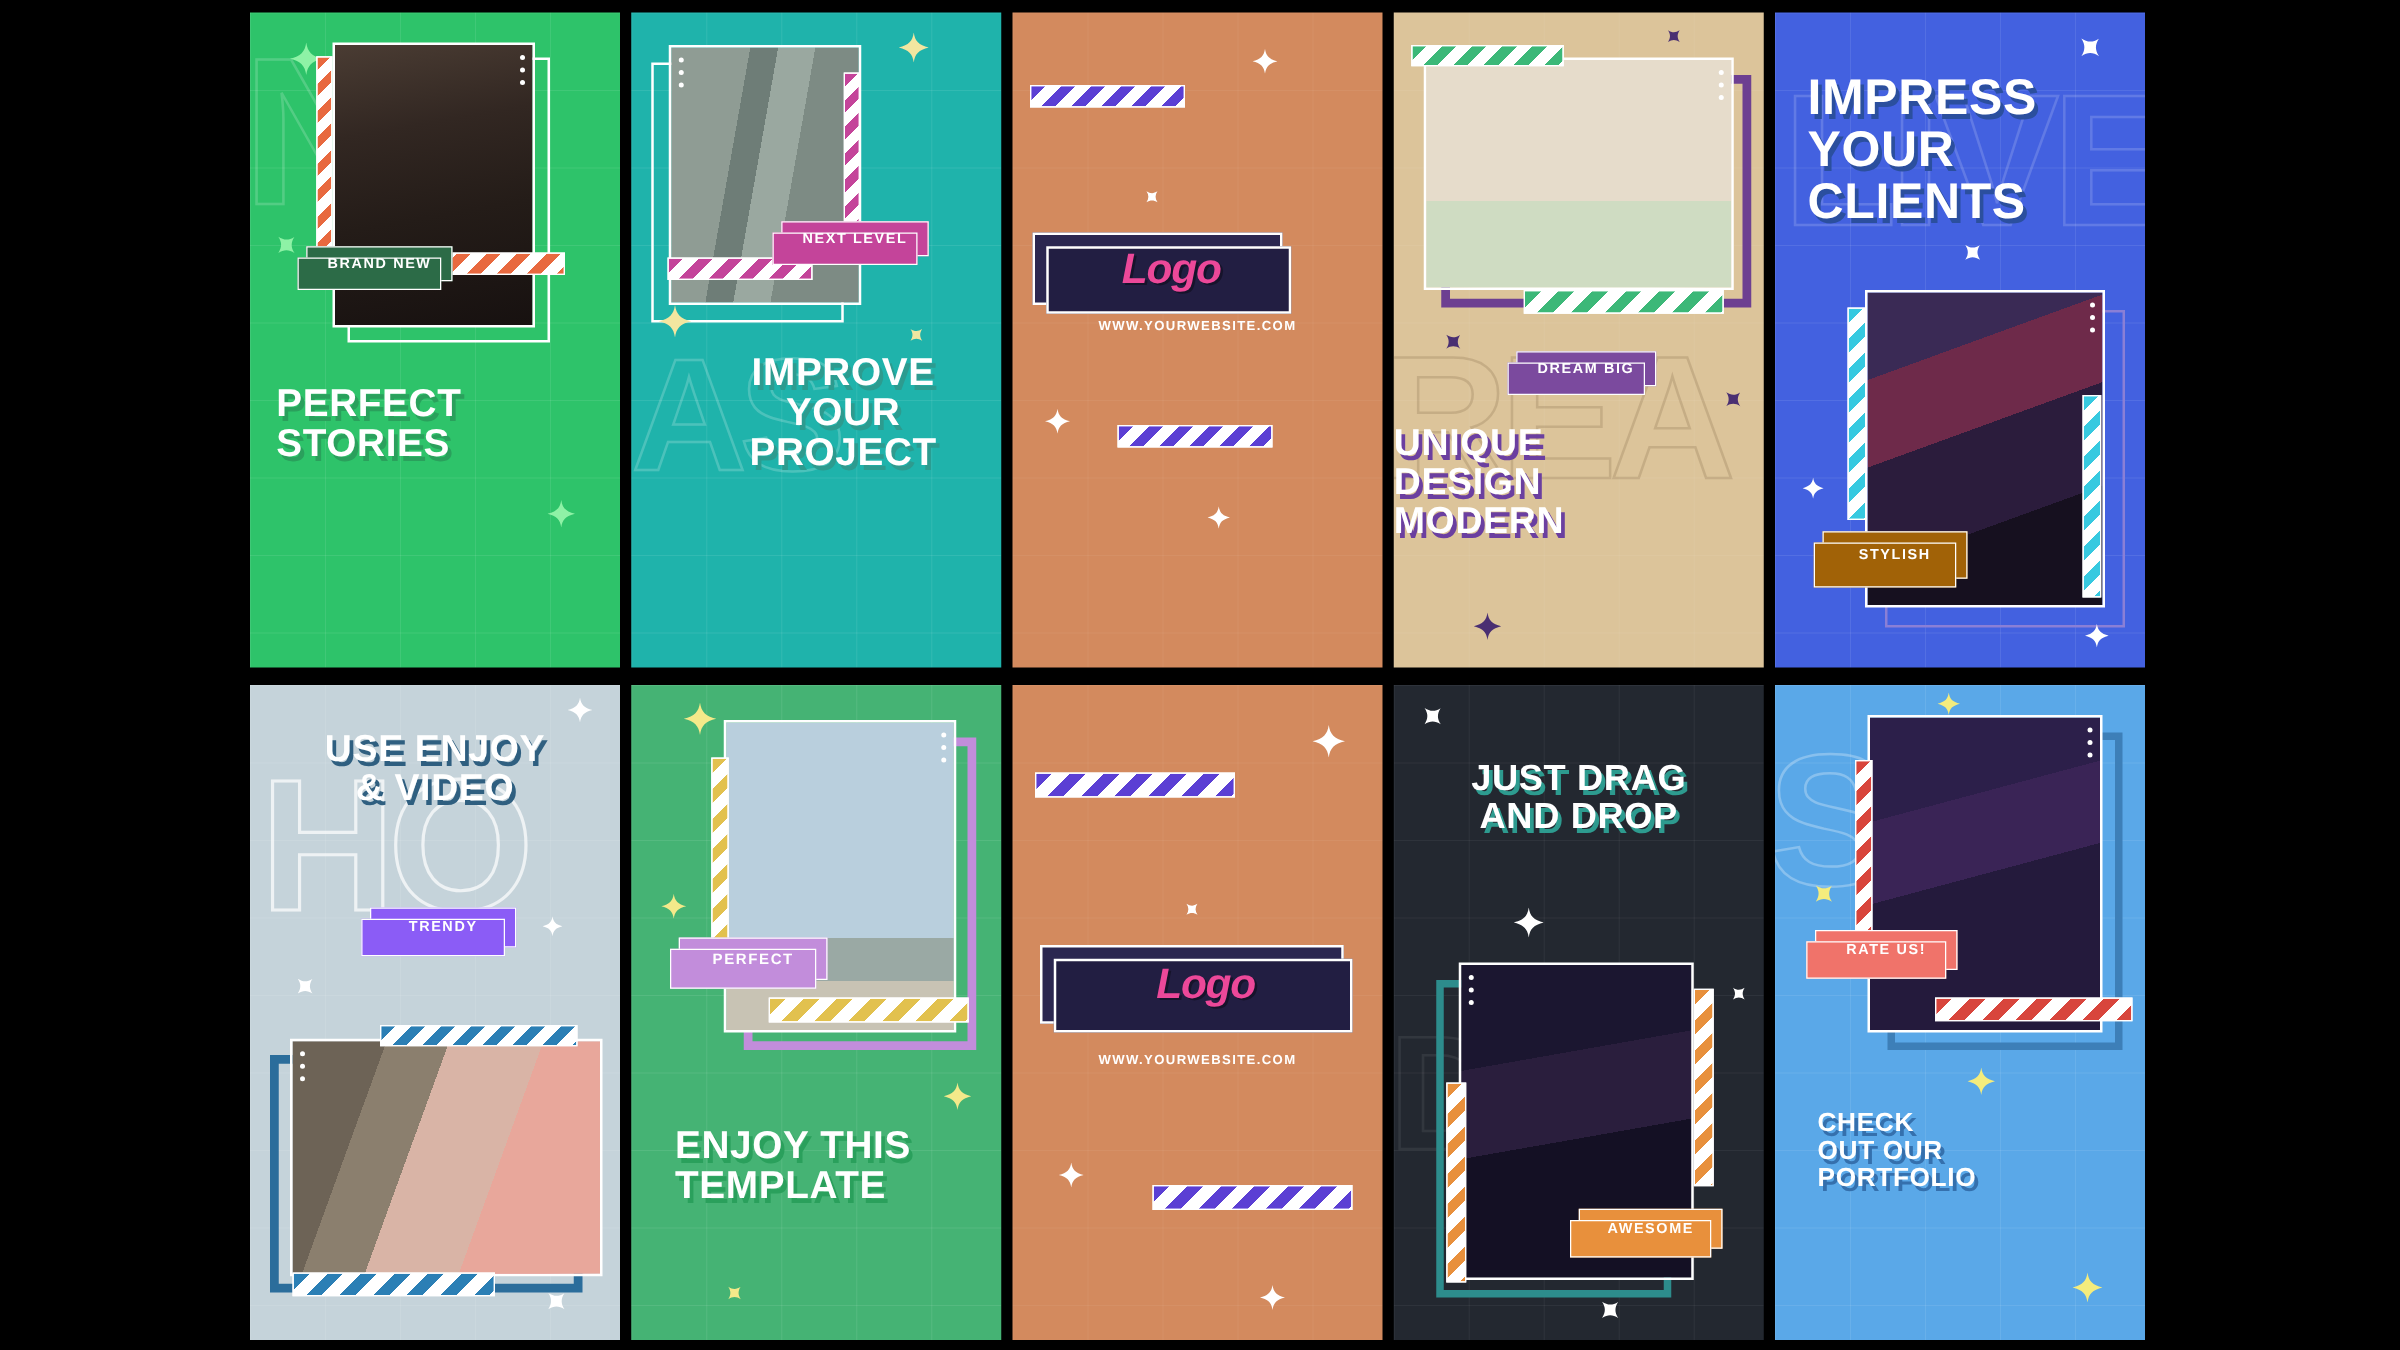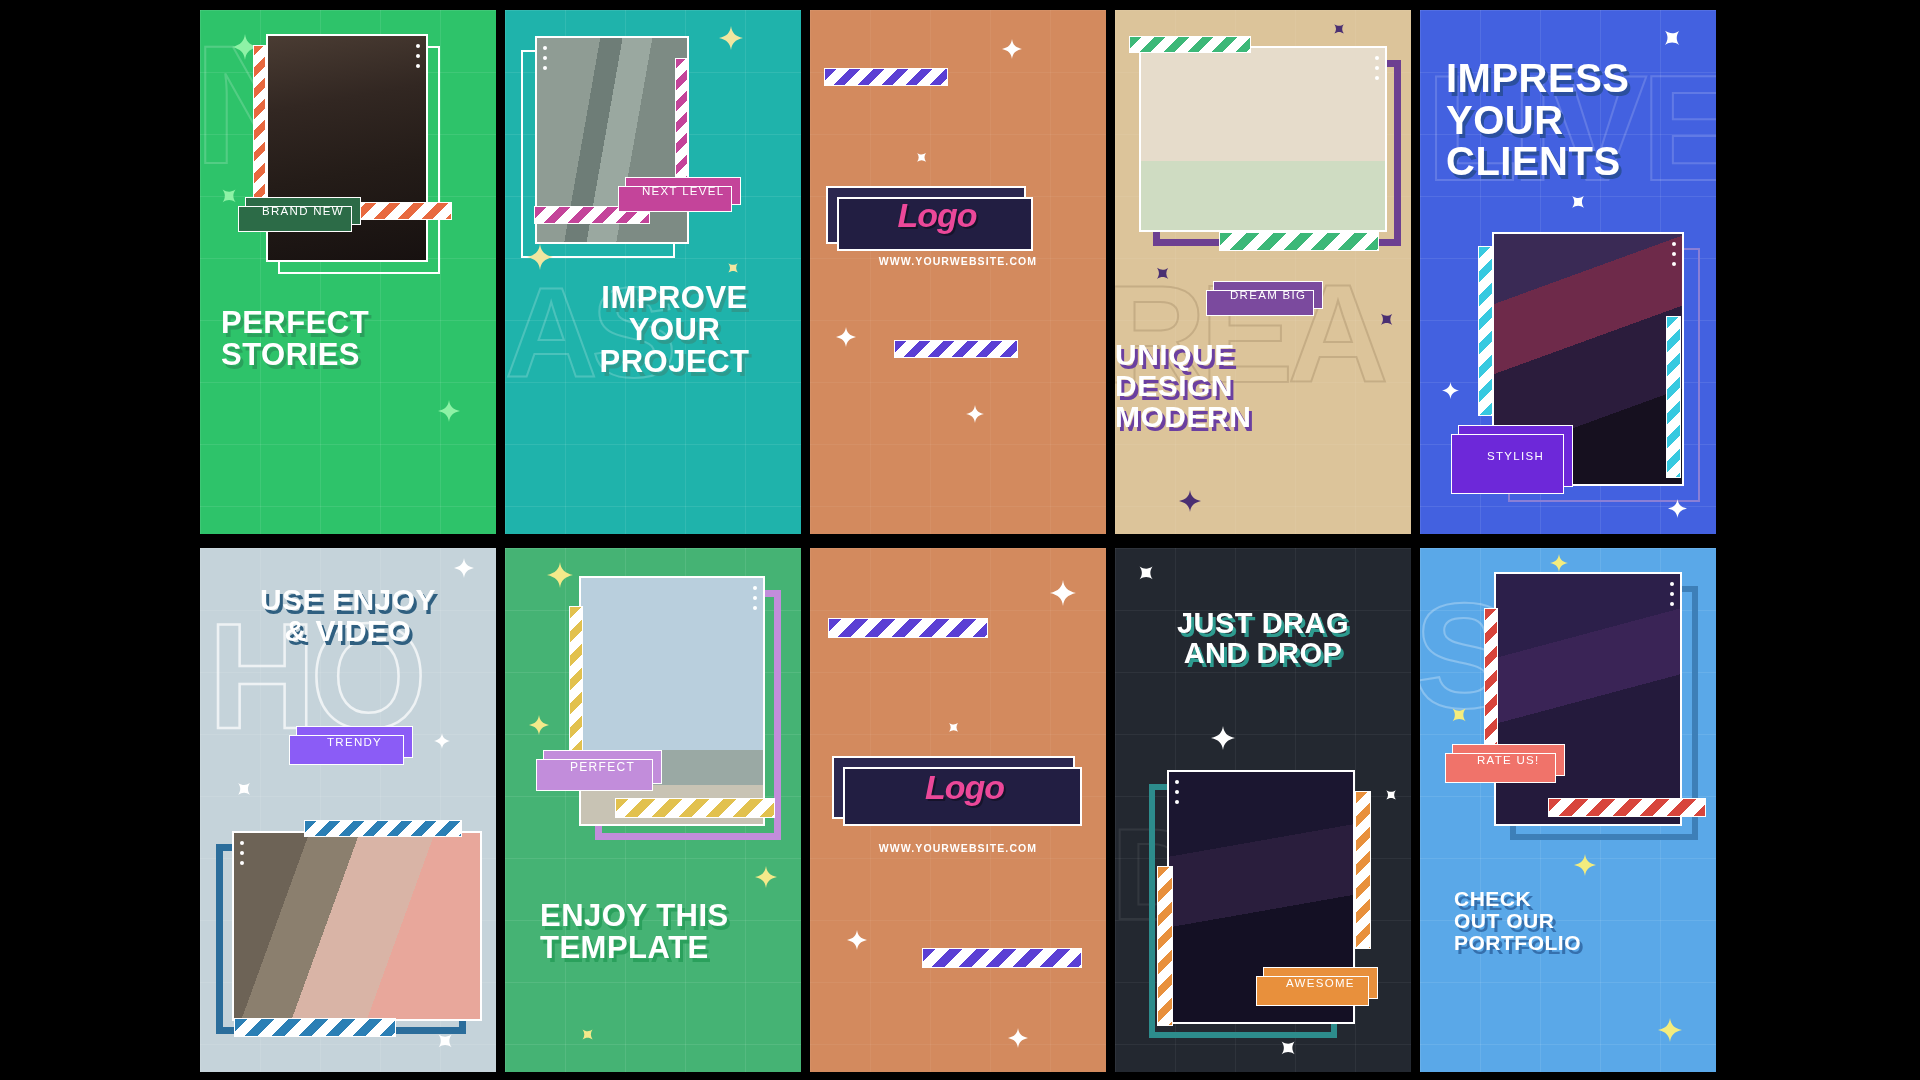--- a/index.html
+++ b/index.html
@@ -65,21 +65,21 @@
   .headline.purpleshadow { text-shadow: 3px 4px 0 #6b3fa0; }
   .headline.tealshadow   { text-shadow: 3px 4px 0 #2d9b8f; }
   .headline.blueshadow   { text-shadow: 3px 4px 0 #2b4f9e; }
   .headline.greenshadow  { text-shadow: 3px 4px 0 #2aa05c; }
 
   
   .badge {
     position: absolute;
     z-index: 9;
     display: inline-flex; align-items: center; justify-content: center;
-    color: #fff; font-weight: 400; font-size: 11.5px;
+    color: #fff; font-weight: 700; font-size: 11.5px;
     letter-spacing: 1.3px;
     padding: 7px 16px;
     border: 1.6px solid #fff;
     white-space: nowrap;
   }
   .badge::after {
     content: ""; position: absolute;
     left: -8px; top: 8px; right: 8px; bottom: -8px;
     background: inherit; z-index: -1;
     border: 1.6px solid #fff;
@@ -306,21 +306,21 @@
       <div class="ph" style="background-image:linear-gradient(160deg,#3a2a55 0 22%,#6e2a4a 22% 44%,#2b1c3c 44% 70%,#16101f 70% 100%), radial-gradient(ellipse at 32% 42%,#e3c4ad 0 10%,transparent 20%), radial-gradient(ellipse at 66% 34%,#f0cdb4 0 9%,transparent 18%)"></div>
       <div class="dots" style="right:8px;top:10px">
           <i></i>
           <i></i>
           <i></i>
         </div>
     </div>
     <div class="stripe" style="left:58px;top:236px;width:15px;height:170px;background-image:repeating-linear-gradient(135deg,#37c9e0 0 8px,#fff 8px 17px)"></div>
     <div class="stripe" style="left:246px;top:306px;width:15px;height:162px;background-image:repeating-linear-gradient(135deg,#37c9e0 0 8px,#fff 8px 17px)"></div>
 
-    <div class="badge" style="left:38px;top:415px;background:#6d28d9;padding:24px 28px">
+    <div class="badge" style="left:38px;top:415px;background:#a16207;padding:12px 28px">
       <span>STYLISH</span>
     </div>
   </div>
 
   <div class="card" style="background:#c5d3da">
     <div class="tex"></div>
     <div class="ghost" style="left:8px;top:68px;font-size:150px;-webkit-text-stroke:2.5px rgba(255,255,255,.7)">HQ</div>
 
     <svg class="spark" style="left:254px;top:10px" width="20" height="20" viewBox="0 0 24 24">
         <path d="M12 0c1 7 4 10 12 12-8 2-11 5-12 12-1-7-4-10-12-12 8-2 11-5 12-12z" fill="#fff"></path>

